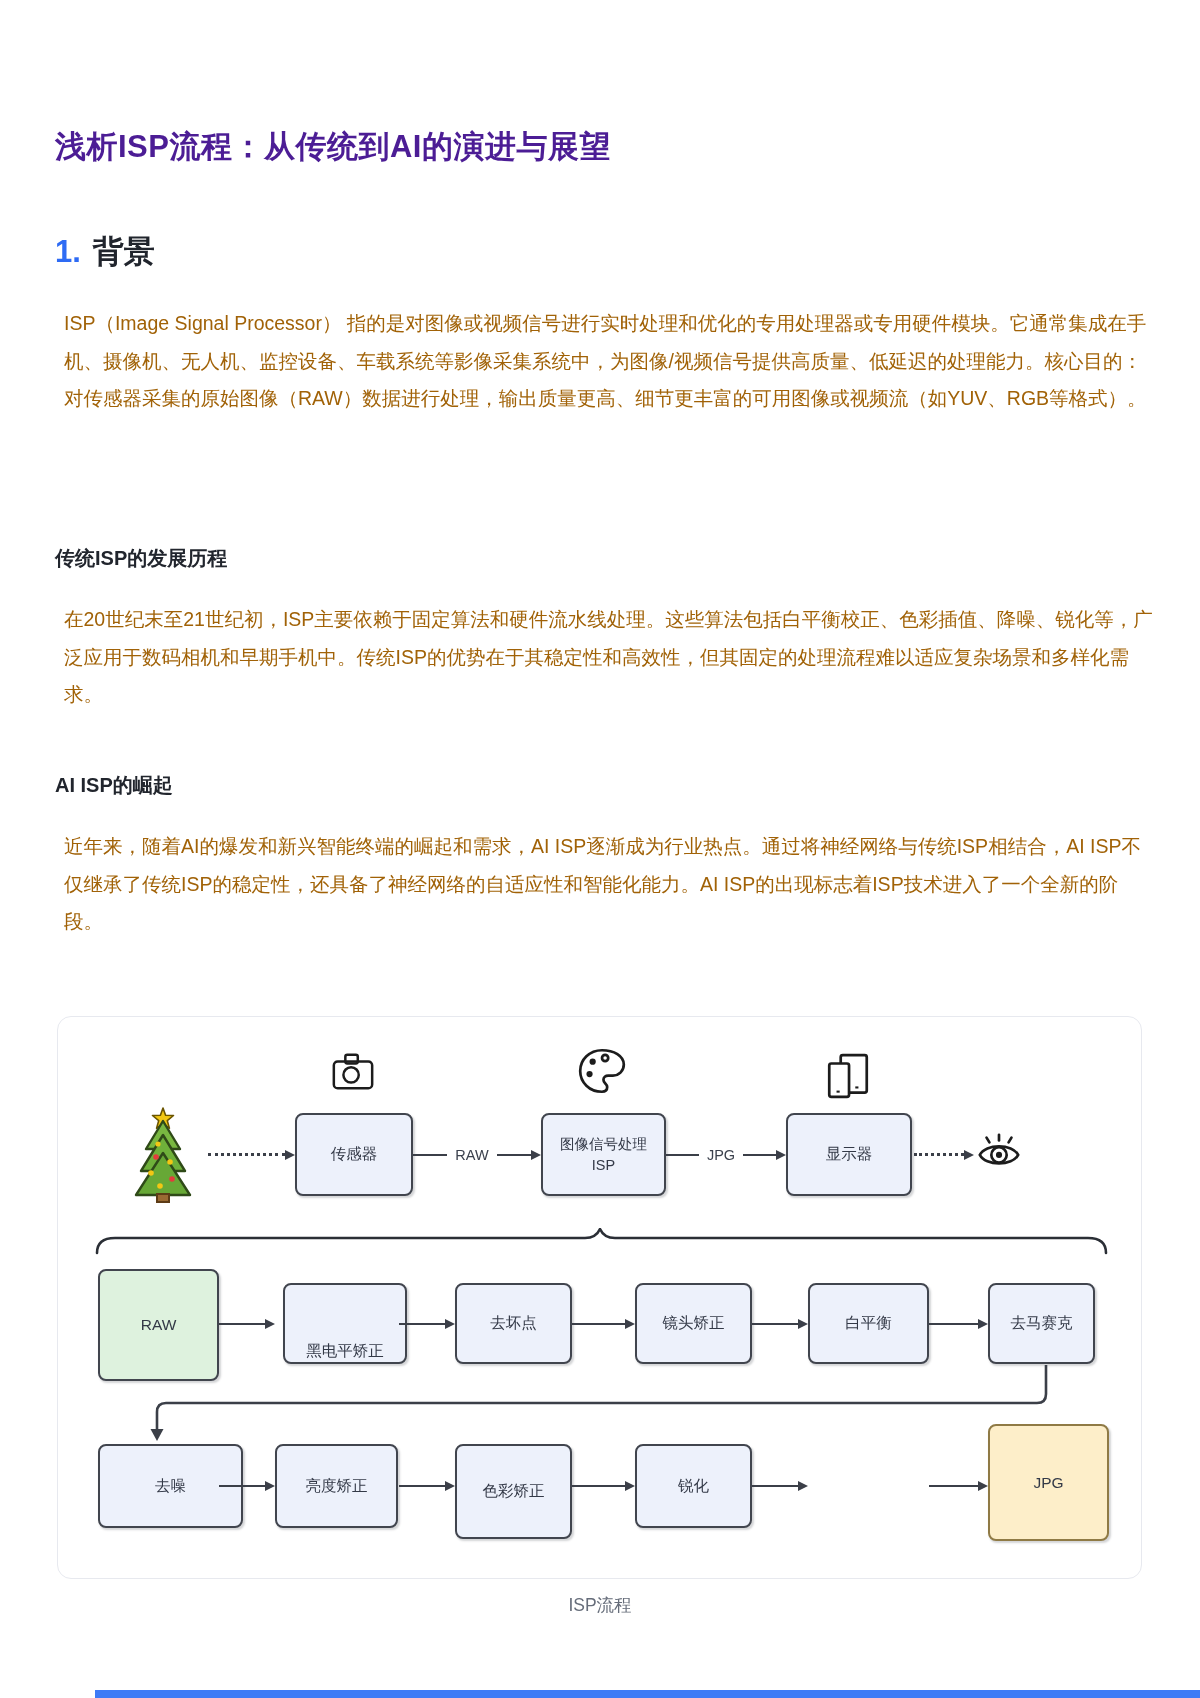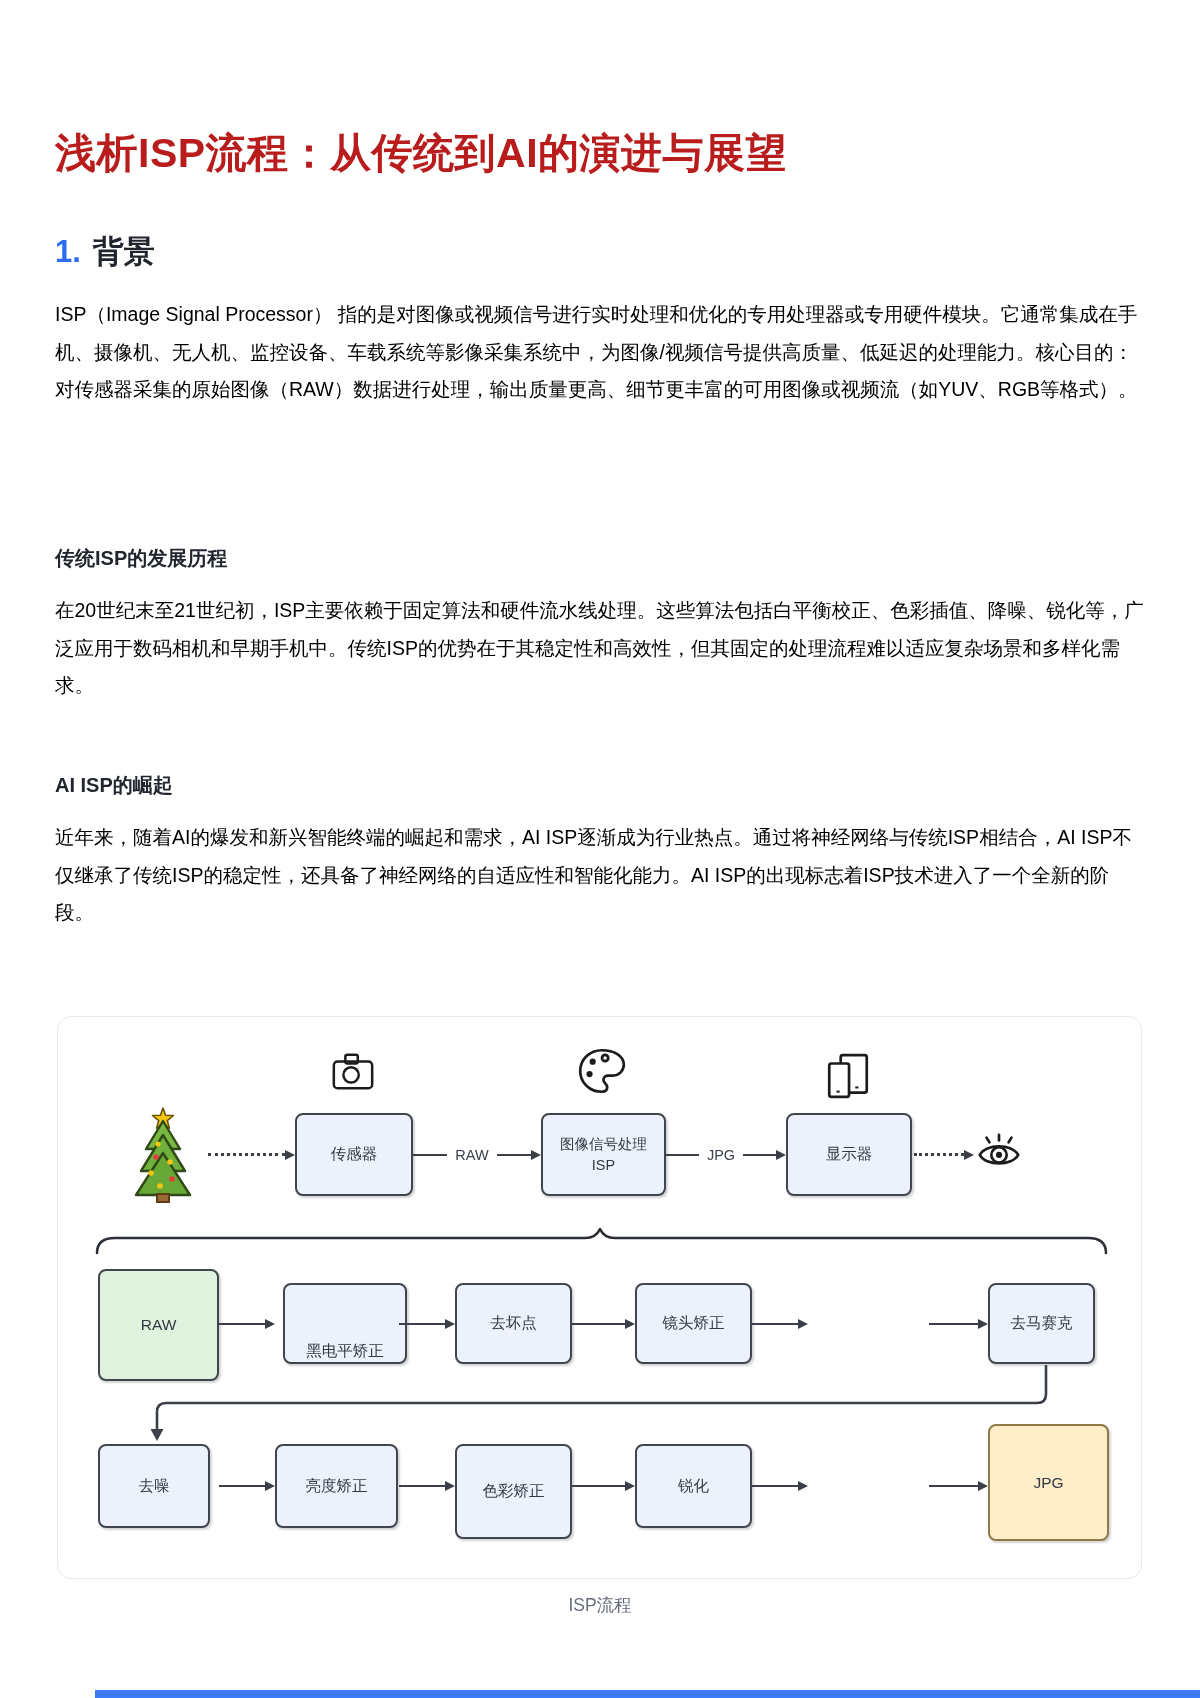--- a/index.html
+++ b/index.html
@@ -2,25 +2,25 @@
 <html><head>
 <meta charset="utf-8">
 <style>
   html,body{margin:0;padding:0;}
   body{
     width:1200px;height:1698px;position:relative;background:#ffffff;
     font-family:"Liberation Sans","DejaVu Sans",sans-serif;color:#2e3440;overflow:hidden;
   }
   .abs{position:absolute;}
   h1.title{position:absolute;left:55px;top:126px;width:1090px;margin:0;
-    font-size:41px;font-weight:700;color:#b91c1c;letter-spacing:.5px;}
+    font-size:31px;font-weight:700;color:#4c1d95;letter-spacing:.5px;}
   h2.sec{position:absolute;left:55px;top:231px;margin:0;font-size:31px;font-weight:700;color:#21252d;}
   h2.sec .num{color:#2e6bf4;margin-right:12px;}
-  p.body{position:absolute;left:55px;width:1092px;margin:0;
-    font-size:19.5px;line-height:37.5px;color:#000000;}
+  p.body{position:absolute;left:55px;width:1092px;margin:9px;
+    font-size:19.5px;line-height:37.5px;color:#a16207;}
   #p1{top:296px;} #p2{top:592px;} #p3{top:819px;}
   h3.sub{position:absolute;left:55px;margin:0;font-size:20px;font-weight:700;color:#21252d;}
   #h3a{top:545px;} #h3b{top:772px;}
 
   .figure{position:absolute;left:57px;top:1016px;width:1083px;height:561px;
     border:1px solid #e7e9ef;border-radius:14px;background:#fff;}
   .node{position:absolute;box-sizing:border-box;background:#edf1fb;border:2px solid #41454e;
     border-radius:8px;display:flex;flex-direction:column;align-items:center;justify-content:center;
     font-size:15.5px;color:#333947;box-shadow:1.5px 2px 2px rgba(60,64,72,.22);text-align:center;}
   .node .l2{font-size:14.5px;line-height:21px;}
@@ -158,20 +158,23 @@
     </div>
     <div class="node" style="left:225px;top:266px;width:124px;height:81px;justify-content:flex-end;">
       <span>黑电平矫正</span>
     </div>
     <div class="node" style="left:397px;top:266px;width:117px;height:81px;">
       <span>去坏点</span>
     </div>
     <div class="node" style="left:577px;top:266px;width:117px;height:81px;">
       <span>镜头矫正</span>
     </div>
+    <div class="node" style="left:750px;top:266px;width:121px;height:81px;">
+      <span>白平衡</span>
+    </div>
     <div class="node" style="left:930px;top:266px;width:107px;height:81px;">
       <span>去马赛克</span>
     </div>
 
     <div class="edge" style="left:161px;top:266px;width:56px;height:81px;">
         <span class="line"></span>
         <span class="head"></span>
       </div>
     <div class="edge" style="left:341px;top:266px;width:56px;height:81px;">
         <span class="line"></span>
@@ -183,21 +186,21 @@
       </div>
     <div class="edge" style="left:694px;top:266px;width:56px;height:81px;">
         <span class="line"></span>
         <span class="head"></span>
       </div>
     <div class="edge" style="left:871px;top:266px;width:59px;height:81px;">
         <span class="line"></span>
         <span class="head"></span>
       </div>
 
-    <div class="node" style="left:40px;top:427px;width:112px;height:84px;">
+    <div class="node" style="left:40px;top:427px;width:145px;height:84px;">
       <span>去噪</span>
     </div>
     <div class="node" style="left:217px;top:427px;width:123px;height:84px;">
       <span>亮度矫正</span>
     </div>
     <div class="node" style="left:397px;top:427px;width:117px;height:95px;">
       <span>色彩矫正</span>
     </div>
     <div class="node" style="left:577px;top:427px;width:117px;height:84px;">
       <span>锐化</span>

